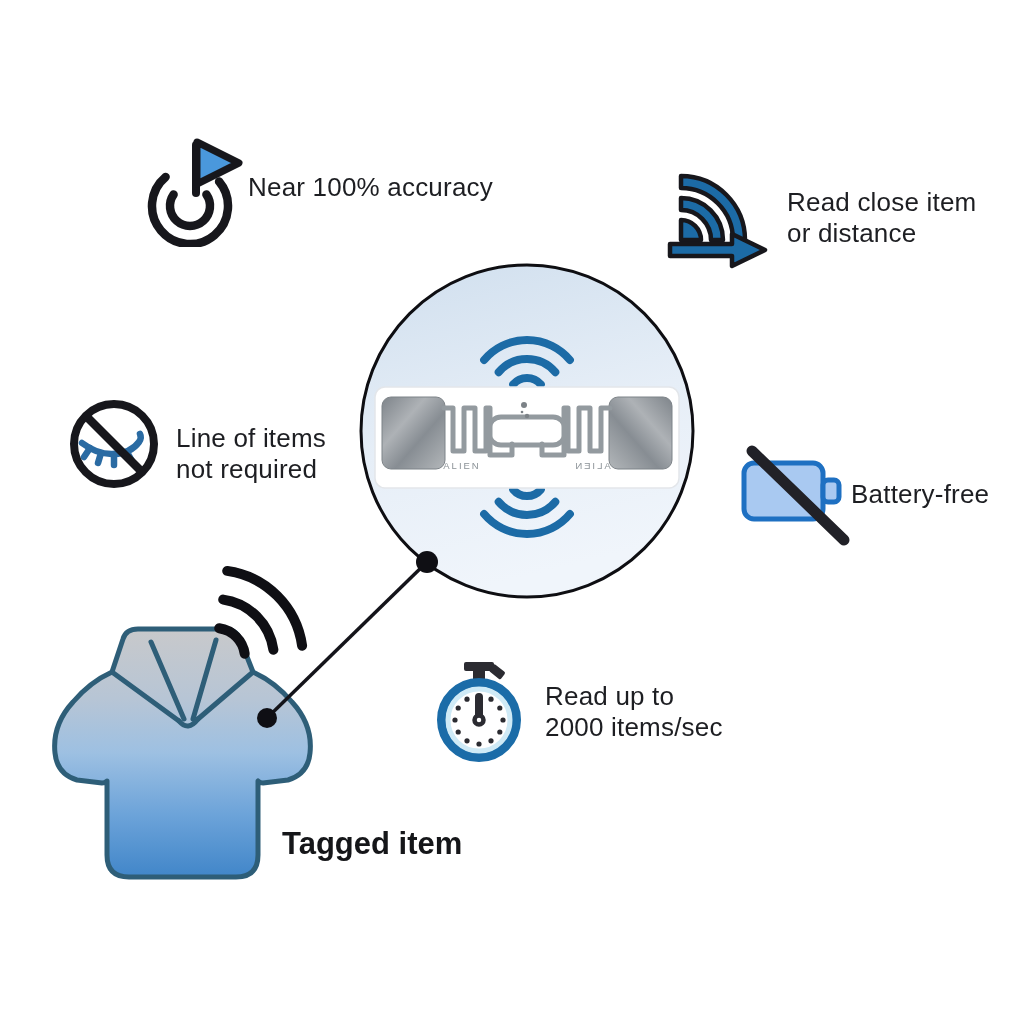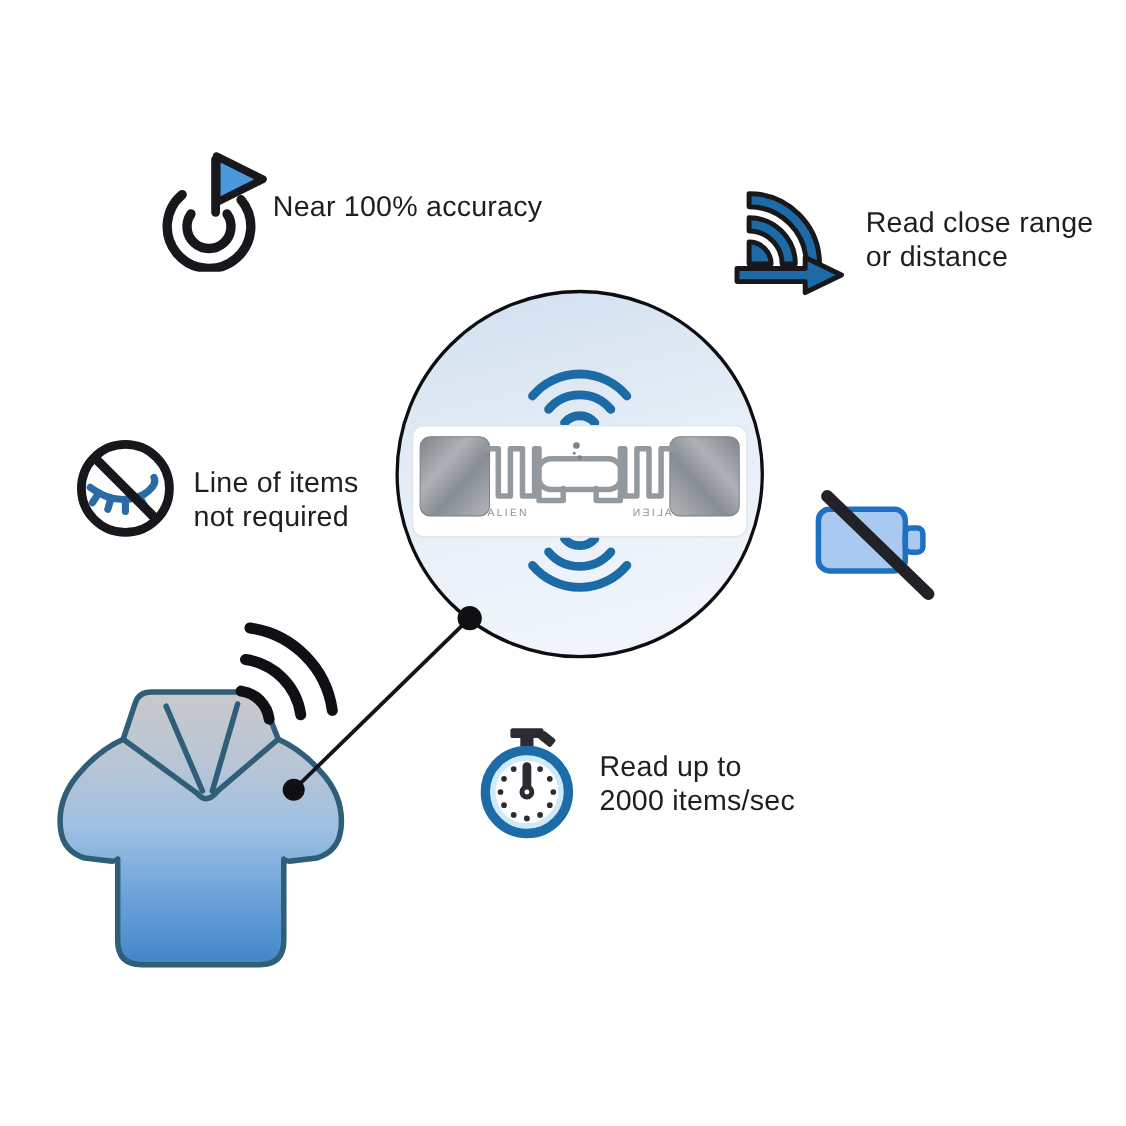--- a/index.html
+++ b/index.html
@@ -30,40 +30,41 @@
     <polygon points="52,7 94,28 52,49" fill="#4a98dc" stroke="#17171c" stroke-width="7" stroke-linejoin="round"></polygon>
   </svg>
   <div class="label" style="left:248px;top:172px">Near 100% accuracy</div>
 
   <svg class="abs" style="left:666px;top:158px" width="104" height="112" viewBox="0 0 104 112">
     <path d="M 15 82 L 15 62 A 20 20 0 0 1 35 82 Z" fill="#1c6ba6" stroke="#17171c" stroke-width="4.5" stroke-linejoin="round"></path>
     <path d="M 15 40 A 42 42 0 0 1 57 82 L 45 82 A 30 30 0 0 0 15 52 Z" fill="#1c6ba6" stroke="#17171c" stroke-width="4.5" stroke-linejoin="round"></path>
     <path d="M 15 18 A 64 64 0 0 1 79 82 L 67 82 A 52 52 0 0 0 15 30 Z" fill="#1c6ba6" stroke="#17171c" stroke-width="4.5" stroke-linejoin="round"></path>
     <path d="M 4 86 L 66 86 L 66 76 L 99 92 L 66 108 L 66 98 L 4 98 Z" fill="#1c6ba6" stroke="#17171c" stroke-width="4.5" stroke-linejoin="round"></path>
   </svg>
-  <div class="label" style="left:787px;top:187px">Read close range
+  <div class="label" style="left:787px;top:187px">Read close item
 or distance</div>
 
   <svg class="abs" style="left:68px;top:398px" width="92" height="92" viewBox="0 0 92 92">
     <path d="M 14 45 Q 30 57 46 56 Q 63 55 71 44 Q 74 40 72 36" fill="none" stroke="#2a6ba3" stroke-width="6.5" stroke-linecap="round"></path>
     <line x1="22" y1="50" x2="16" y2="59" stroke="#2a6ba3" stroke-width="6.5" stroke-linecap="round"></line>
     <line x1="33" y1="55" x2="30" y2="65" stroke="#2a6ba3" stroke-width="6.5" stroke-linecap="round"></line>
     <line x1="46" y1="56" x2="46" y2="67" stroke="#2a6ba3" stroke-width="6.5" stroke-linecap="round"></line>
     <line x1="59" y1="54" x2="64" y2="63" stroke="#2a6ba3" stroke-width="6.5" stroke-linecap="round"></line>
     <circle cx="46" cy="46" r="40" fill="none" stroke="#17171c" stroke-width="8"></circle>
     <line x1="19" y1="19" x2="73" y2="73" stroke="#17171c" stroke-width="8.5" stroke-linecap="round"></line>
   </svg>
   <div class="label" style="left:176px;top:423px">Line of items
 not required</div>
 
   <svg class="abs" style="left:738px;top:444px" width="112" height="102" viewBox="0 0 112 102">
     <rect x="6" y="19" width="79" height="56" rx="10" fill="#a9c9f1" stroke="#1e70c2" stroke-width="5"></rect>
     <rect x="85" y="36" width="16" height="22" rx="5" fill="#a9c9f1" stroke="#1e70c2" stroke-width="5"></rect>
     <line x1="14" y1="7" x2="106" y2="96" stroke="#212127" stroke-width="11" stroke-linecap="round"></line>
   </svg>
+  <div class="label" style="left:851px;top:479px">Battery-free</div>
 
   <svg class="abs" style="left:352px;top:256px" width="350" height="350" viewBox="0 0 350 350">
     <defs>
       <linearGradient id="circleGrad" x1="0" y1="0" x2="0.25" y2="1">
         <stop offset="0" stop-color="#d0dfee"></stop>
         <stop offset="0.55" stop-color="#e6eef7"></stop>
         <stop offset="1" stop-color="#f0f5fb"></stop>
       </linearGradient>
       <linearGradient id="padGrad" x1="0" y1="0" x2="1" y2="1">
         <stop offset="0" stop-color="#7e848a"></stop>
@@ -166,14 +167,15 @@
       <path d="M 24.2 14.9 A 88 88 0 0 1 99.1 89.8"></path>
     </g>
   </svg>
 
   <svg class="abs" style="left:0;top:0" width="1024" height="1024" viewBox="0 0 1024 1024">
     <line x1="267" y1="718" x2="427" y2="562" stroke="#14141a" stroke-width="3.5"></line>
     <circle cx="267" cy="718" r="10" fill="#0f0f14"></circle>
     <circle cx="427" cy="562" r="11" fill="#0f0f14"></circle>
   </svg>
 
+  <div class="label-bold" style="left:282px;top:826px">Tagged item</div>
 
 </div>
 
 </body></html>

